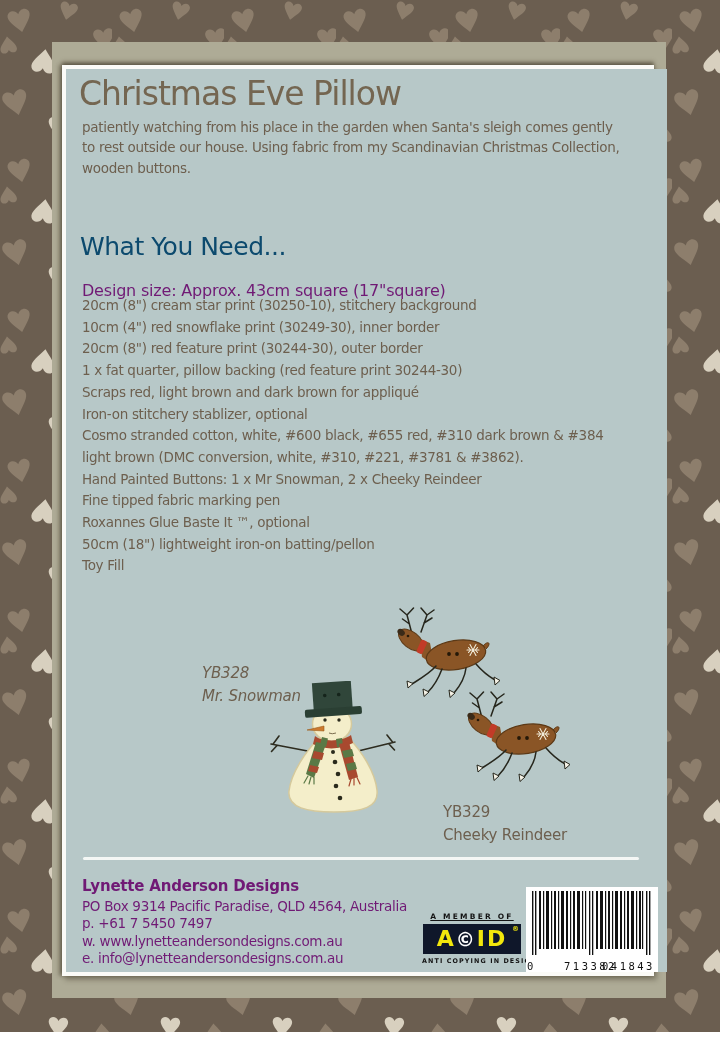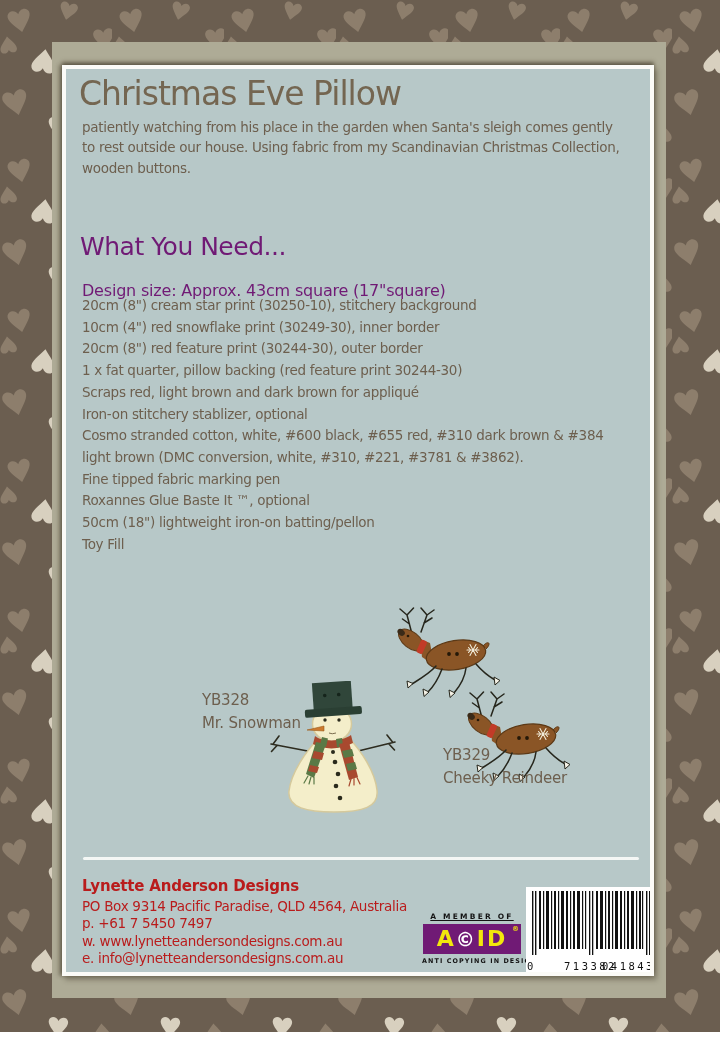--- a/index.html
+++ b/index.html
@@ -2,37 +2,37 @@
 <html><head>
 <meta charset="utf-8">
 <style>
   html,body{margin:0;padding:0;background:#ffffff;}
   .page{position:relative;width:720px;height:1063px;background:#ffffff;overflow:hidden;
         font-family:"DejaVu Sans",sans-serif;}
   .bg-svg{position:absolute;left:0;top:0;display:block;}
   .mat{position:absolute;left:52px;top:42px;width:614px;height:956px;background:#aeab96;}
   .paper{position:absolute;left:62px;top:65px;width:592px;height:911px;background:#fbfbf7;
          box-shadow:0 -3px 4px rgba(55,45,30,.55), -3px 0 4px rgba(55,45,30,.4), 3px 4px 5px rgba(55,45,30,.35);}
-  .panel{position:absolute;left:4px;top:4px;width:584px;height:903px;background:#b7c8c8;overflow:hidden;}
+  .panel{position:absolute;left:4px;top:4px;width:584px;height:903px;background:#b7c8c8;overflow:hidden;padding-left:17px;}
   .abs{position:absolute;}
   .page-title{left:13px;top:5px;font-size:33px;color:#746651;letter-spacing:-1px;white-space:nowrap;}
   .intro{left:16px;top:48px;color:#6d5f4e;font-size:13.5px;line-height:20.3px;letter-spacing:-0.3px;}
   .intro div{white-space:nowrap;}
-  .heading{left:14px;top:163px;font-size:25px;color:#701a75;letter-spacing:-0.5px;white-space:nowrap;}
+  .heading{left:14px;top:163px;font-size:25px;color:#0c4a6e;letter-spacing:-0.5px;white-space:nowrap;}
   .design-size{left:16px;top:212px;font-size:16px;font-weight:normal;color:#701a75;letter-spacing:-0.2px;white-space:nowrap;}
   .materials{left:16px;top:226px;color:#6d5f4e;font-size:13.5px;line-height:21.7px;letter-spacing:-0.3px;}
   .materials div{white-space:nowrap;}
   .illo-label{color:#6d5f4e;font-size:15px;line-height:23px;letter-spacing:-0.2px;white-space:nowrap;}
   .divider{left:17px;top:788px;width:556px;height:3px;background:#f4f7f5;border-radius:2px;}
-  .footer-text{left:16px;top:808px;color:#b91c1c;}
+  .footer-text{left:16px;top:808px;color:#701a75;}
   .company{font-size:15px;font-weight:bold;letter-spacing:-0.2px;}
   .footer-lines{margin-top:3px;font-size:13.5px;line-height:17.4px;letter-spacing:-0.3px;}
   .acid{left:356px;top:843px;width:100px;text-align:center;}
   .acid-member{font-size:7.5px;font-weight:bold;letter-spacing:2.2px;color:#141414;white-space:nowrap;text-decoration:underline;}
-  .acid-box{position:relative;margin:3px auto 0 auto;width:98px;height:30px;background:#701a75;
+  .acid-box{position:relative;margin:3px auto 0 auto;width:98px;height:30px;background:#0f172a;
             display:flex;align-items:center;justify-content:center;}
   .acid-letters{font-size:22px;font-weight:bold;color:#f2e70c;letter-spacing:2px;line-height:1;}
   .acid-letters .cmark{color:#ffffff;font-size:19px;}
   .acid-reg{position:absolute;top:1px;right:2px;font-size:7px;color:#f2e70c;font-weight:bold;}
   .acid-tagline{margin-top:3px;font-size:6.4px;font-weight:bold;letter-spacing:1.1px;color:#141414;white-space:nowrap;}
   .barcode{left:460px;top:818px;width:132px;height:86px;background:#ffffff;}
   .barcode svg{display:block;}
   .barcode-digits{position:absolute;left:0;bottom:1px;width:100%;height:13px;
                   font-family:"DejaVu Sans Mono",monospace;font-size:10.5px;color:#111;}
   .bd-left{position:absolute;left:1px;bottom:0;}
@@ -155,41 +155,42 @@
 
       <div class="abs materials">
         <div>20cm (8") cream star print (30250-10), stitchery background</div>
         <div>10cm (4") red snowflake print (30249-30), inner border</div>
         <div>20cm (8") red feature print (30244-30), outer border</div>
         <div>1 x fat quarter, pillow backing (red feature print 30244-30)</div>
         <div>Scraps red, light brown and dark brown for appliqué</div>
         <div>Iron-on stitchery stablizer, optional</div>
         <div>Cosmo stranded cotton, white, #600 black, #655 red, #310 dark brown &amp; #384</div>
         <div>light brown (DMC conversion, white, #310, #221, #3781 &amp; #3862).</div>
+        <div>Hand Painted Buttons: 1 x Mr Snowman, 2 x Cheeky Reindeer</div>
         <div>Fine tipped fabric marking pen</div>
         <div>Roxannes Glue Baste It ™, optional</div>
         <div>50cm (18") lightweight iron-on batting/pellon</div>
         <div>Toy Fill</div>
       </div>
 
       <svg class="abs" style="left:326px;top:538px;" width="112" height="96" aria-hidden="true">
         <use href="#reindeer-sym"></use>
       </svg>
       <svg class="abs" style="left:396px;top:622px;" width="112" height="96" aria-hidden="true">
         <use href="#reindeer-sym"></use>
       </svg>
       <svg class="abs" style="left:200px;top:612px;" width="134" height="134" aria-hidden="true">
         <use href="#snowman-sym"></use>
       </svg>
 
-      <div class="abs illo-label" style="left:136px;top:620px;">
+      <div class="abs illo-label" style="left:136px;top:593px;font-style:italic;">
         <div>YB328</div>
         <div>Mr. Snowman</div>
       </div>
-      <div class="abs illo-label" style="left:377px;top:675px;">
+      <div class="abs illo-label" style="left:377px;top:732px;">
         <div>YB329</div>
         <div>Cheeky Reindeer</div>
       </div>
 
       <div class="abs divider"></div>
 
       <div class="abs footer-text">
         <div class="company">Lynette Anderson Designs</div>
         <div class="footer-lines">
           <div>PO Box 9314 Pacific Paradise, QLD 4564, Australia</div>

